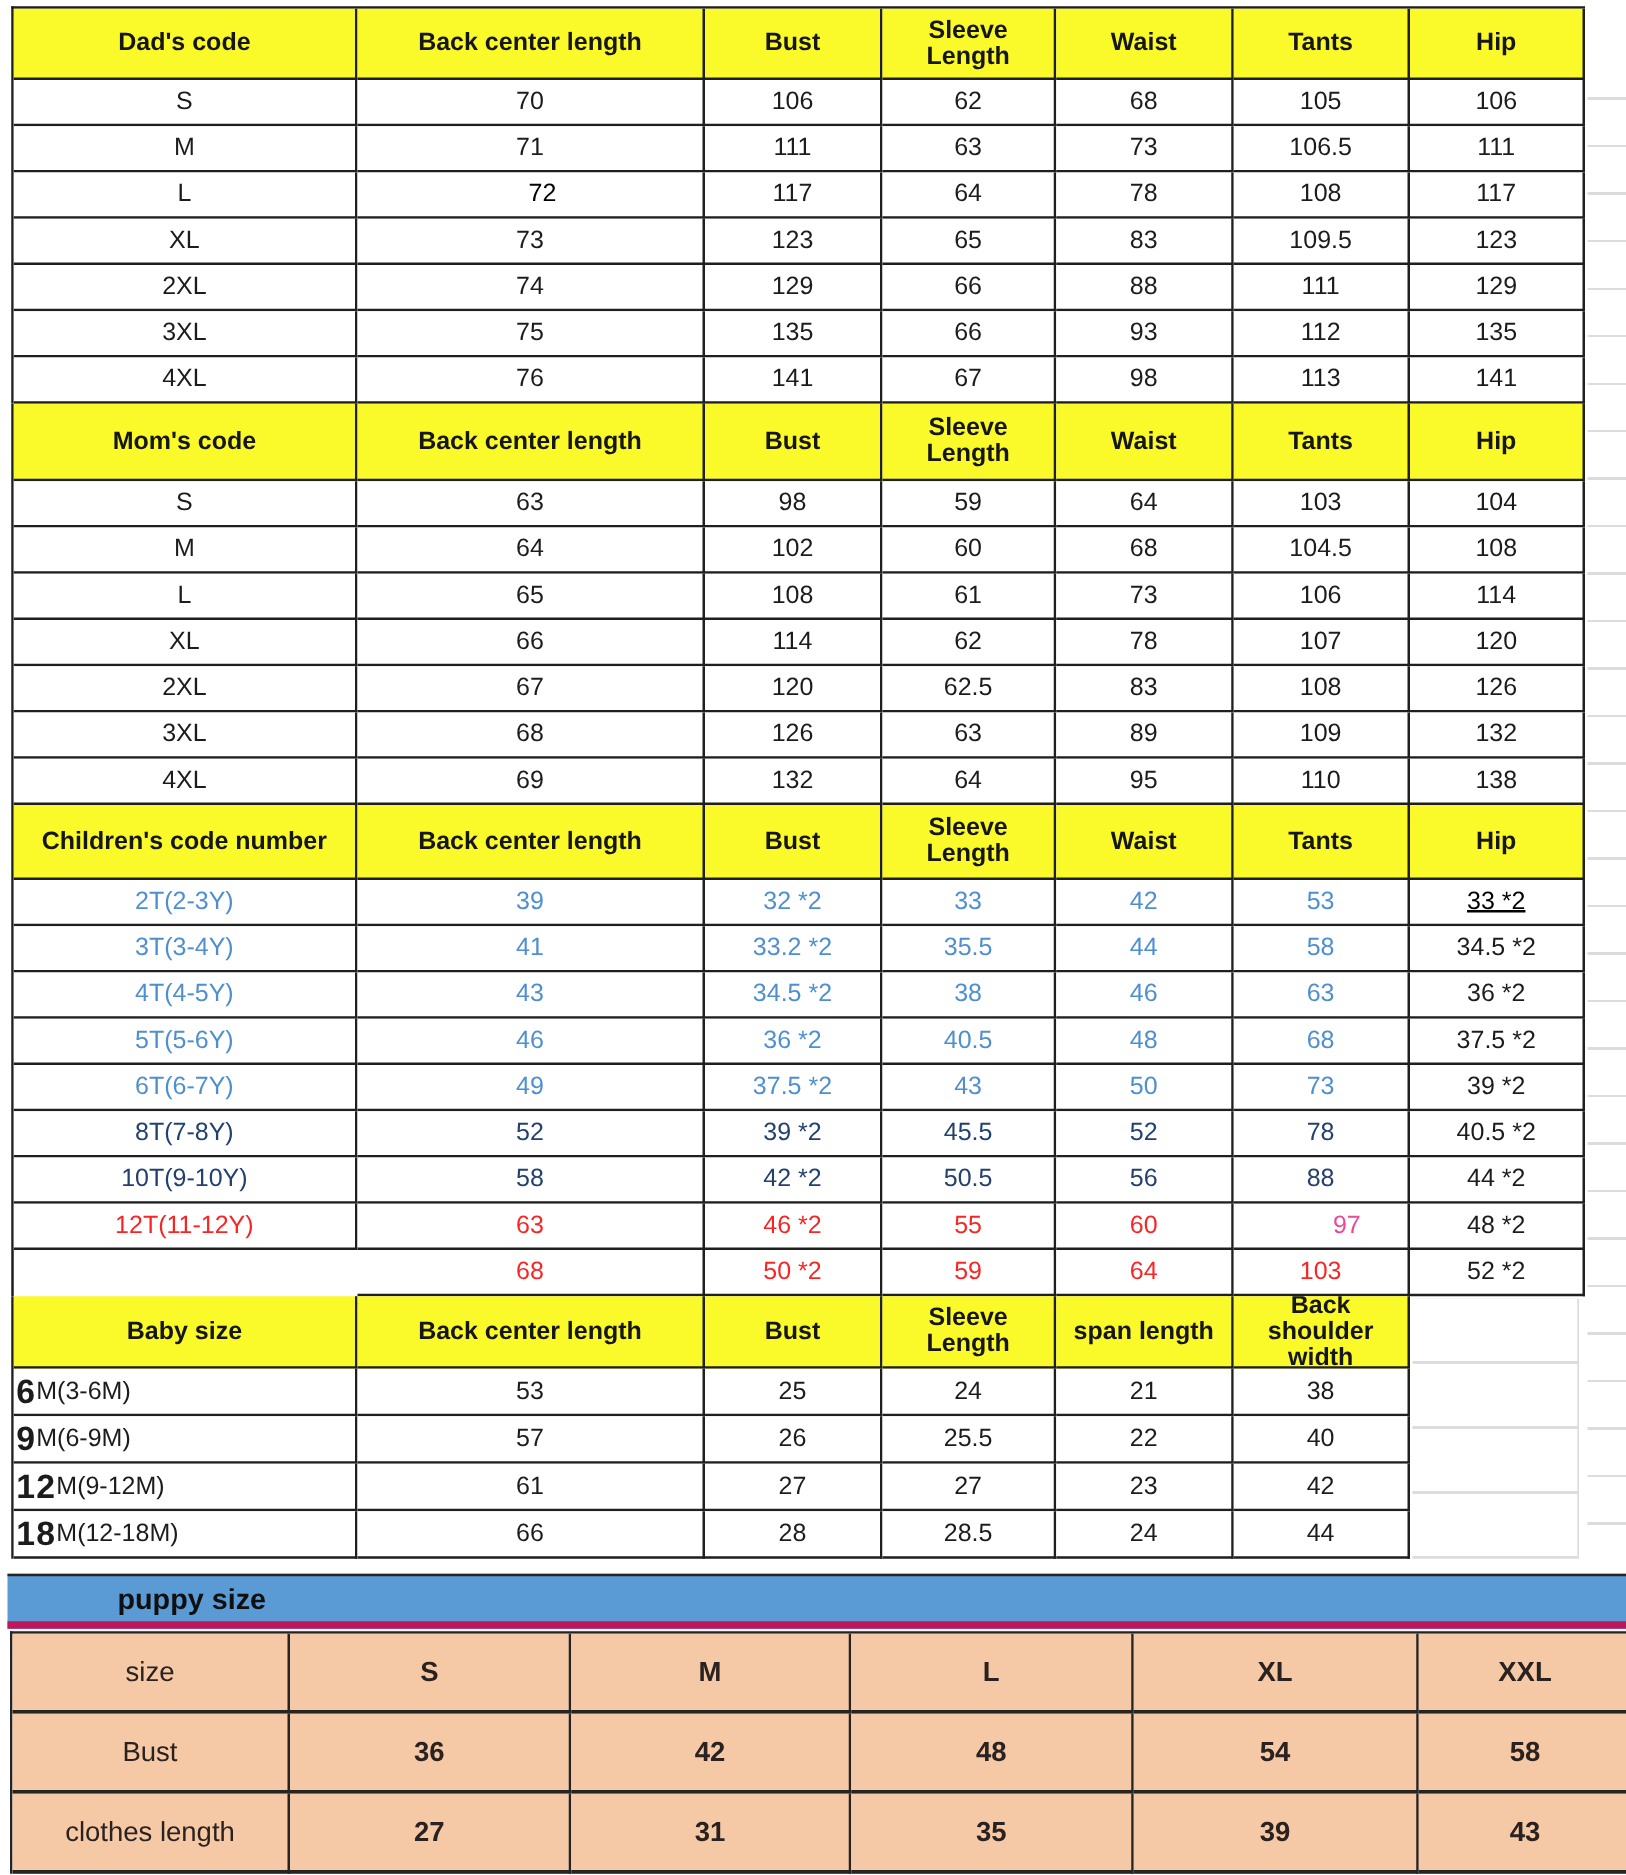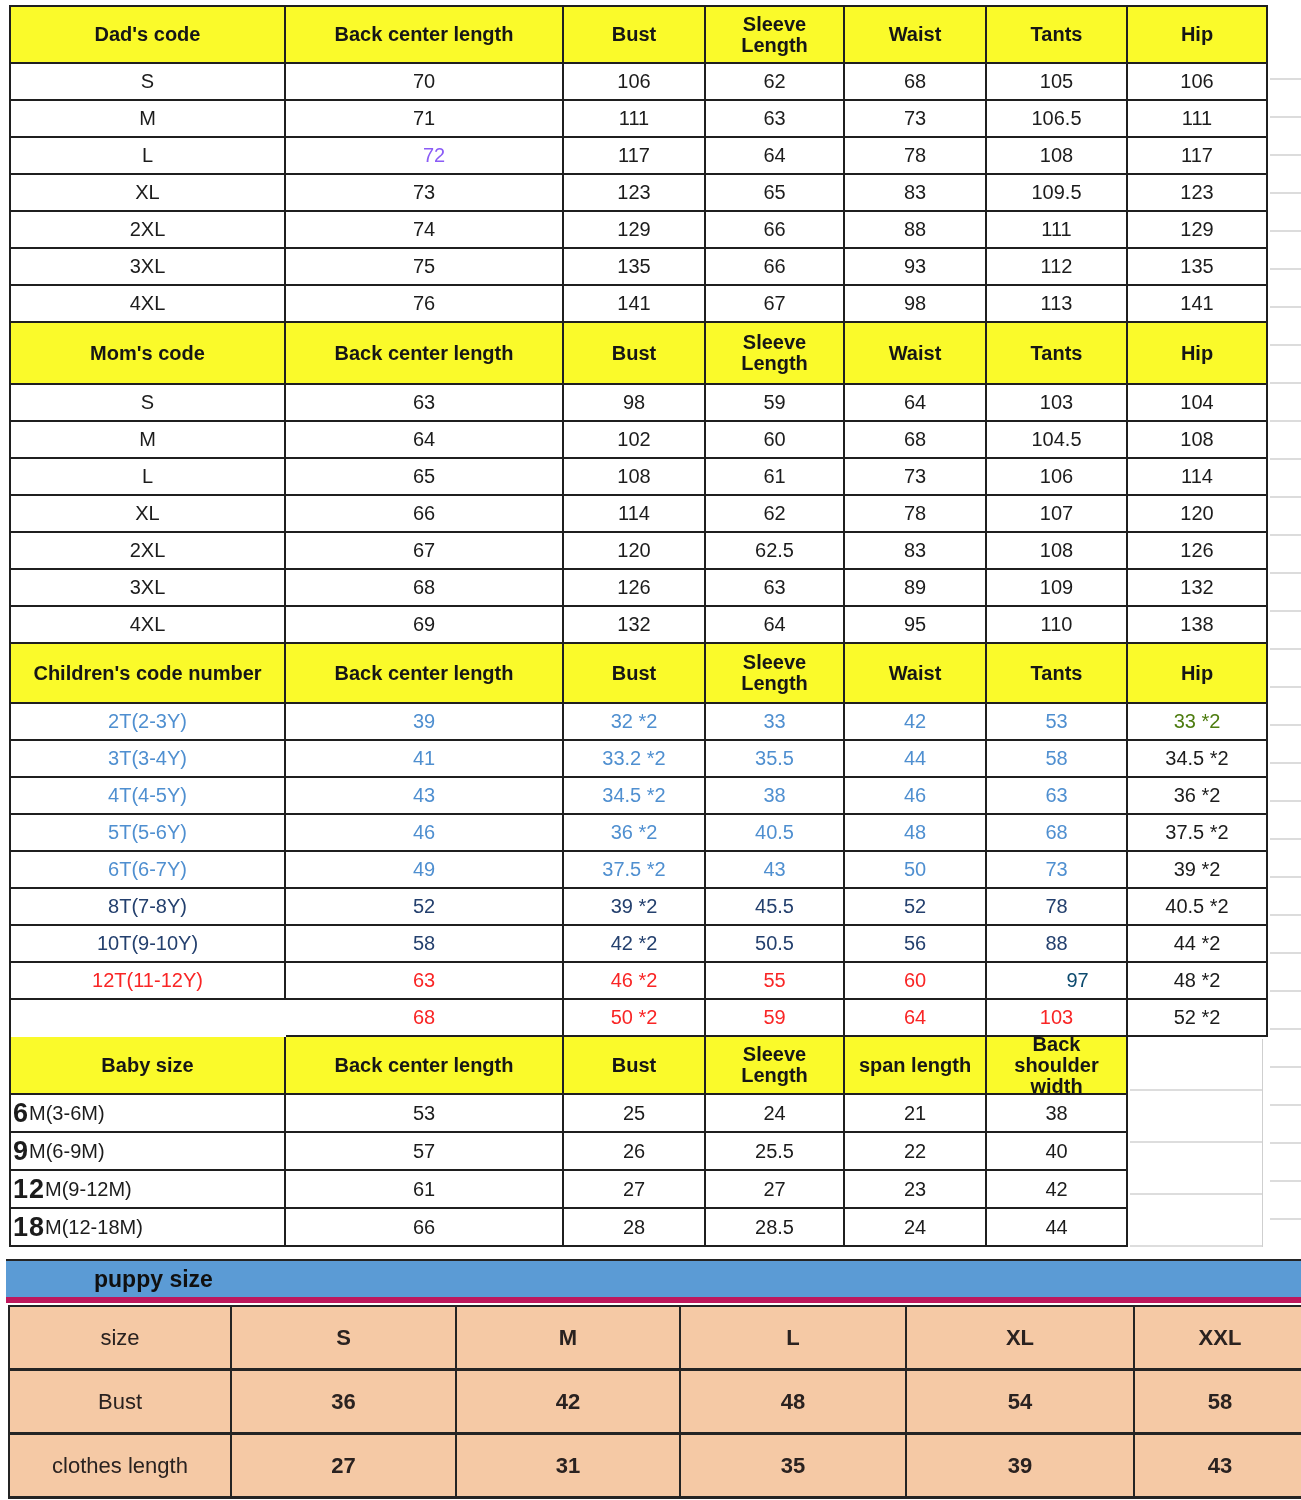--- a/index.html
+++ b/index.html
@@ -78,21 +78,21 @@
         <div class="cell dcell" style="color: rgb(28, 28, 28);">105</div>
         <div class="cell dcell" style="color: rgb(28, 28, 28);">106</div>
         <div class="cell dcell" style="color: rgb(28, 28, 28);">M</div>
         <div class="cell dcell" style="color: rgb(28, 28, 28);">71</div>
         <div class="cell dcell" style="color: rgb(28, 28, 28);">111</div>
         <div class="cell dcell" style="color: rgb(28, 28, 28);">63</div>
         <div class="cell dcell" style="color: rgb(28, 28, 28);">73</div>
         <div class="cell dcell" style="color: rgb(28, 28, 28);">106.5</div>
         <div class="cell dcell" style="color: rgb(28, 28, 28);">111</div>
         <div class="cell dcell" style="color: rgb(28, 28, 28);">L</div>
-        <div class="cell dcell" style="color: #8b5cf6; padding-left: 20px;">72</div>
+        <div class="cell dcell" style="color: #000000; padding-left: 20px;">72</div>
         <div class="cell dcell" style="color: rgb(28, 28, 28);">117</div>
         <div class="cell dcell" style="color: rgb(28, 28, 28);">64</div>
         <div class="cell dcell" style="color: rgb(28, 28, 28);">78</div>
         <div class="cell dcell" style="color: rgb(28, 28, 28);">108</div>
         <div class="cell dcell" style="color: rgb(28, 28, 28);">117</div>
         <div class="cell dcell" style="color: rgb(28, 28, 28);">XL</div>
         <div class="cell dcell" style="color: rgb(28, 28, 28);">73</div>
         <div class="cell dcell" style="color: rgb(28, 28, 28);">123</div>
         <div class="cell dcell" style="color: rgb(28, 28, 28);">65</div>
         <div class="cell dcell" style="color: rgb(28, 28, 28);">83</div>
@@ -187,21 +187,21 @@
 Length</div>
         <div class="cell hcell">Waist</div>
         <div class="cell hcell">Tants</div>
         <div class="cell hcell">Hip</div>
         <div class="cell dcell" style="color: rgb(79, 143, 208);">2T(2-3Y)</div>
         <div class="cell dcell" style="color: rgb(79, 143, 208);">39</div>
         <div class="cell dcell" style="color: rgb(79, 143, 208);">32 *2</div>
         <div class="cell dcell" style="color: rgb(79, 143, 208);">33</div>
         <div class="cell dcell" style="color: rgb(79, 143, 208);">42</div>
         <div class="cell dcell" style="color: rgb(79, 143, 208);">53</div>
-        <div class="cell dcell" style="color: #4d7c0f;">33 *2</div>
+        <div class="cell dcell" style="color: #000000; text-decoration: underline;">33 *2</div>
         <div class="cell dcell" style="color: rgb(79, 143, 208); text-align: center;">3T(3-4Y)</div>
         <div class="cell dcell" style="color: rgb(79, 143, 208);">41</div>
         <div class="cell dcell" style="color: rgb(79, 143, 208);">33.2 *2</div>
         <div class="cell dcell" style="color: rgb(79, 143, 208);">35.5</div>
         <div class="cell dcell" style="color: rgb(79, 143, 208);">44</div>
         <div class="cell dcell" style="color: rgb(79, 143, 208);">58</div>
         <div class="cell dcell" style="color: rgb(28, 28, 28);">34.5 *2</div>
         <div class="cell dcell" style="color: rgb(79, 143, 208);">4T(4-5Y)</div>
         <div class="cell dcell" style="color: rgb(79, 143, 208);">43</div>
         <div class="cell dcell" style="color: rgb(79, 143, 208);">34.5 *2</div>
@@ -235,21 +235,21 @@
         <div class="cell dcell" style="color: rgb(36, 64, 110);">42 *2</div>
         <div class="cell dcell" style="color: rgb(36, 64, 110);">50.5</div>
         <div class="cell dcell" style="color: rgb(36, 64, 110);">56</div>
         <div class="cell dcell" style="color: rgb(36, 64, 110);">88</div>
         <div class="cell dcell" style="color: rgb(28, 28, 28);">44 *2</div>
         <div class="cell dcell" style="color: rgb(249, 37, 37);">12T(11-12Y)</div>
         <div class="cell dcell" style="color: rgb(249, 37, 37);">63</div>
         <div class="cell dcell" style="color: rgb(249, 37, 37);">46 *2</div>
         <div class="cell dcell" style="color: rgb(249, 37, 37);">55</div>
         <div class="cell dcell" style="color: rgb(249, 37, 37);">60</div>
-        <div class="cell dcell" style="color: #0c4a6e; padding-left: 42px;">97</div>
+        <div class="cell dcell" style="color: #ec4899; padding-left: 42px;">97</div>
         <div class="cell dcell" style="color: rgb(28, 28, 28);">48 *2</div>
         <div class="cell dcell" style="color: rgb(249, 37, 37); margin-top: 42px;">14T(13-14Y)</div>
         <div class="cell dcell" style="color: rgb(249, 37, 37);">68</div>
         <div class="cell dcell" style="color: rgb(249, 37, 37);">50 *2</div>
         <div class="cell dcell" style="color: rgb(249, 37, 37);">59</div>
         <div class="cell dcell" style="color: rgb(249, 37, 37);">64</div>
         <div class="cell dcell" style="color: rgb(249, 37, 37);">103</div>
         <div class="cell dcell" style="color: rgb(28, 28, 28);">52 *2</div>
       </div>
     <div class="gtable" style="grid-template-columns: 275px 278px 142px 139px 142px 141px; grid-template-rows: 58px repeat(4, 38px);">

